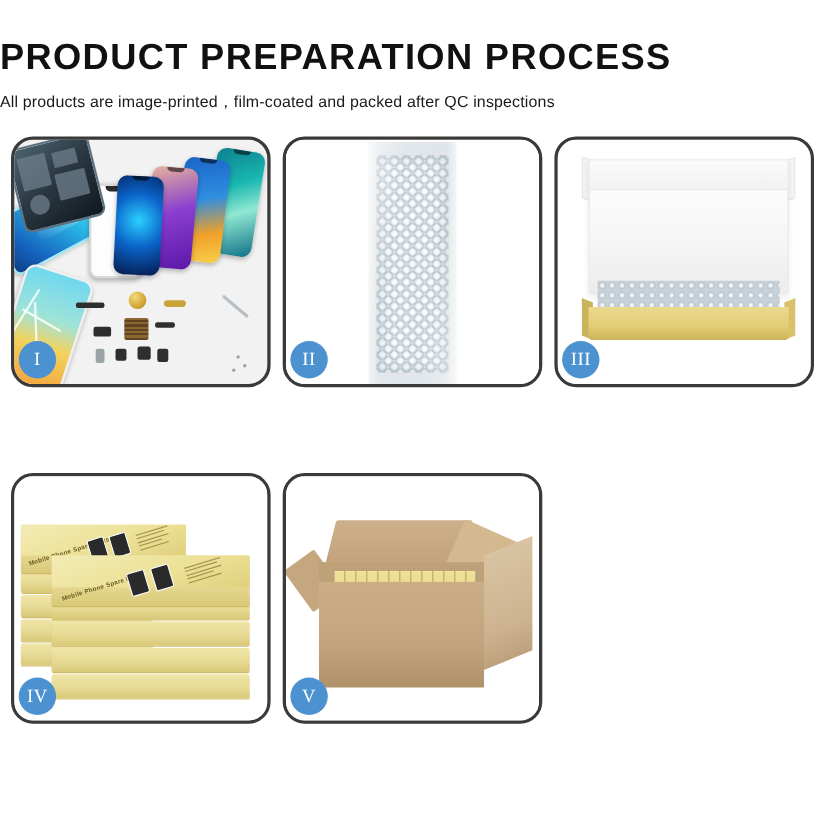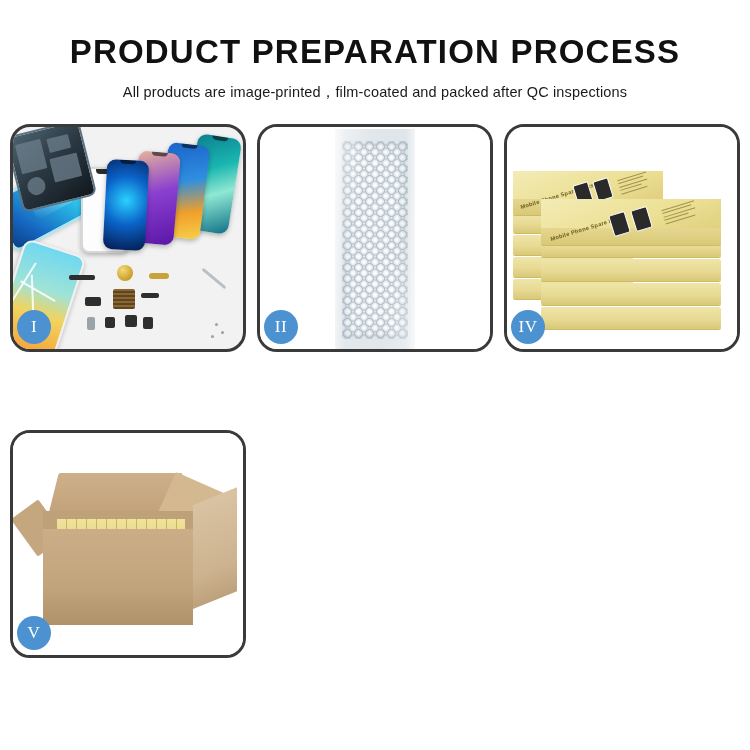--- a/index.html
+++ b/index.html
@@ -4,21 +4,21 @@
 <style>
   html,body{margin:0;padding:0;}
   body{
     width:750px;height:750px;background:#ffffff;
     font-family:"Liberation Sans", sans-serif;
     overflow:hidden;
   }
   .page{position:relative;width:750px;height:750px;}
 
   
-  .header{text-align:center;padding-top:34px;}
+  .header{text-align:left;padding-top:34px;}
   .title{
     font-size:33px;font-weight:bold;color:#111;
     letter-spacing:1.2px;line-height:1.1;
     font-family:"Liberation Sans", sans-serif;
   }
   .subtitle{
     margin-top:13px;font-size:14.5px;color:#1a1a1a;letter-spacing:.15px;
   }
 
   
@@ -305,20 +305,32 @@
     <div class="panel">
       <div class="stage" style="background:#fff">
         <div class="bubblewrap">
           <div class="bubbles"></div>
           <div class="wrapsheen"></div>
         </div>
       </div>
       <div class="badge">II</div>
     </div>
 
+    <div class="panel">
+      <div class="stage" style="background:#fff">
+        <div class="b3flapL"></div>
+        <div class="b3flapR"></div>
+        <div class="b3lid"></div>
+        <div class="b3inner"></div>
+        <div class="b3sideL"></div>
+        <div class="b3sideR"></div>
+        <div class="b3front"></div>
+      </div>
+      <div class="badge">III</div>
+    </div>
 
     <div class="panel">
       <div class="stage" style="background:#fff">
         <div class="stack">
 
           <div class="sbox" style="left:0px;top:70px;width:120px;height:20px;"></div>
           <div class="sbox" style="left:0px;top:92px;width:120px;height:20px;"></div>
           <div class="sbox" style="left:0px;top:114px;width:120px;height:20px;"></div>
           <div class="sbox" style="left:0px;top:136px;width:120px;height:20px;"></div>
 

